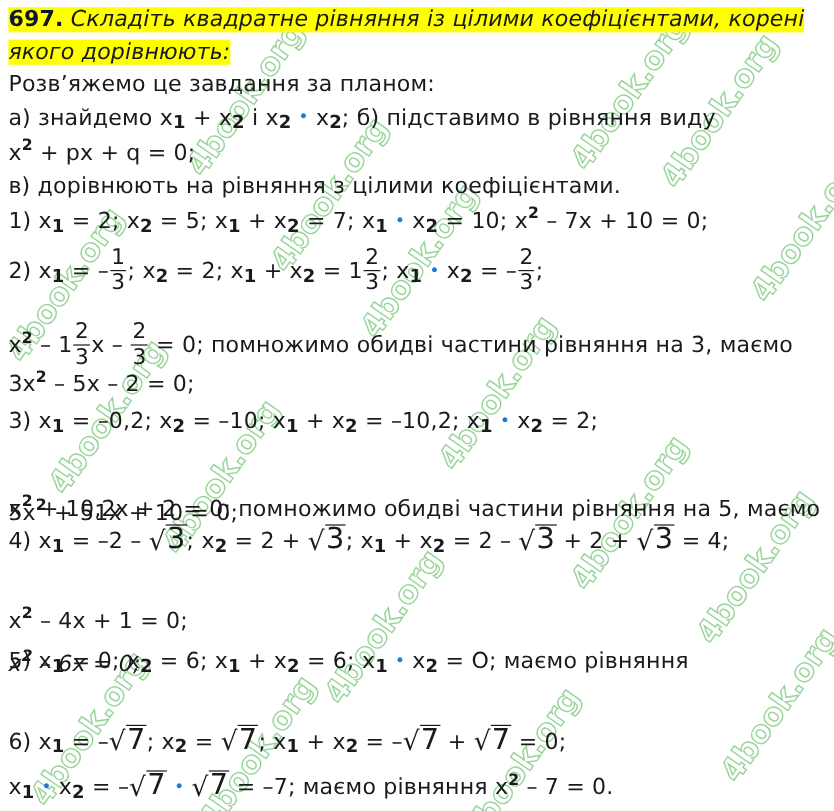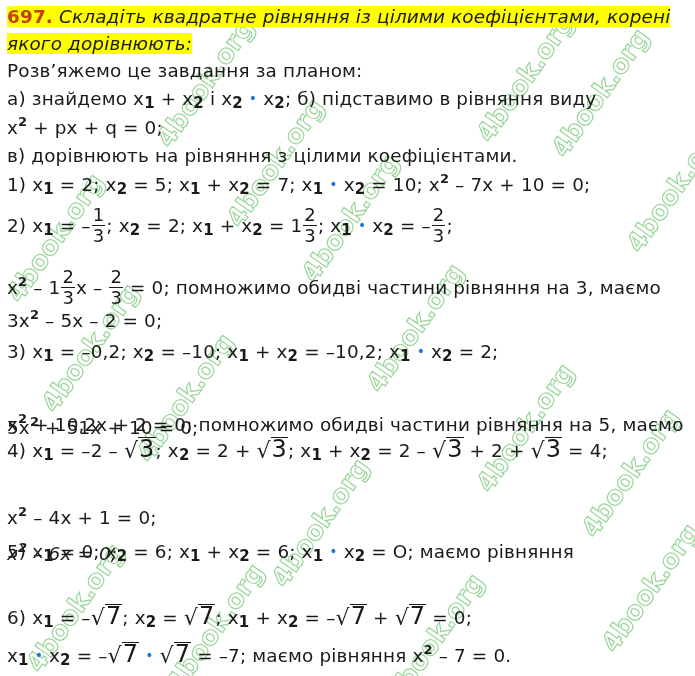--- a/index.html
+++ b/index.html
@@ -7,21 +7,21 @@
       width: 695px; height: 676px; background: #ffffff; position: relative; overflow: hidden;
       font-family: "DejaVu Sans", "Liberation Sans", sans-serif;
       color: #1a1a1a;
     }
     .page { position: absolute; inset: 0; }
     .line {
       position: absolute; left: 7px; white-space: nowrap;
       font-size: 18.4px; line-height: 24px; letter-spacing: 0.15px;
     }
     .hl { background: #ffff00; }
-    .num { color: #c2410c; font-weight: bold; font-style: normal; }
+    .num { color: #0f172a; font-weight: bold; font-style: normal; }
     .task { font-style: italic; }
     .sub { font-weight: bold; font-size: 15px; position: relative; top: 3px; }
     .sup { font-weight: bold; font-size: 13px; position: relative; top: -8px; }
     .dot { color: #1e78d2; font-size: 14px; position: relative; top: -2px; }
     .frac {
       display: inline-block; vertical-align: middle; text-align: center;
       font-size: 18px; line-height: 20px; margin: 0 1px; position: relative; top: -1px;
     }
     .frac .n, .frac .d { display: block; padding: 0 1px; }
     .frac .n { border-bottom: 1.6px solid #1a1a1a; }

